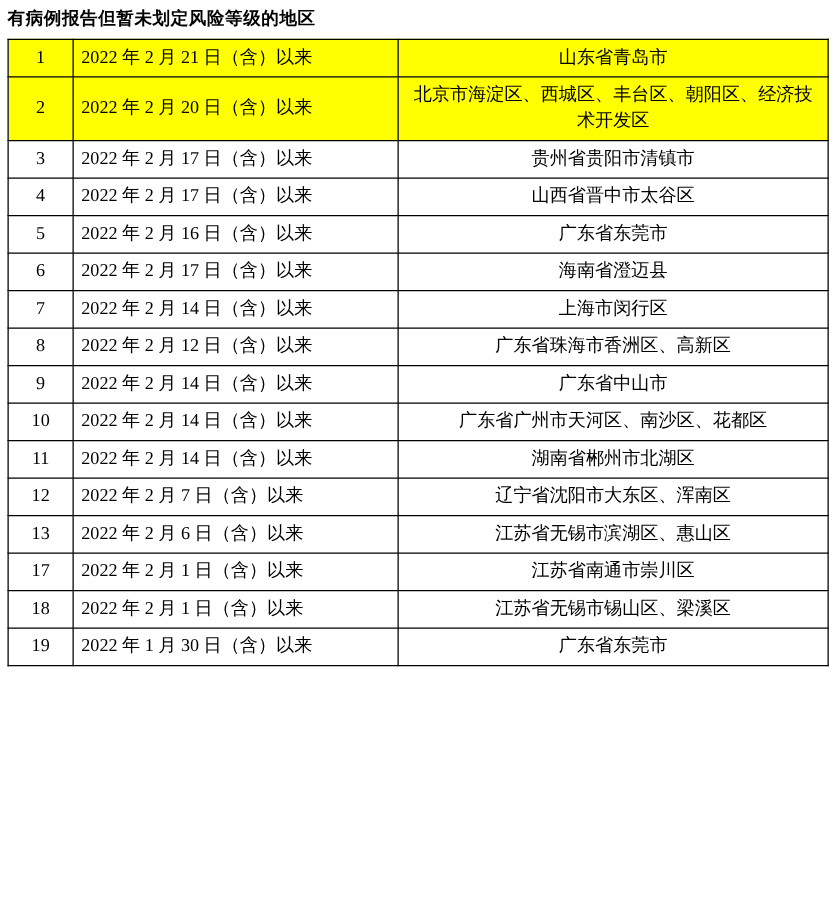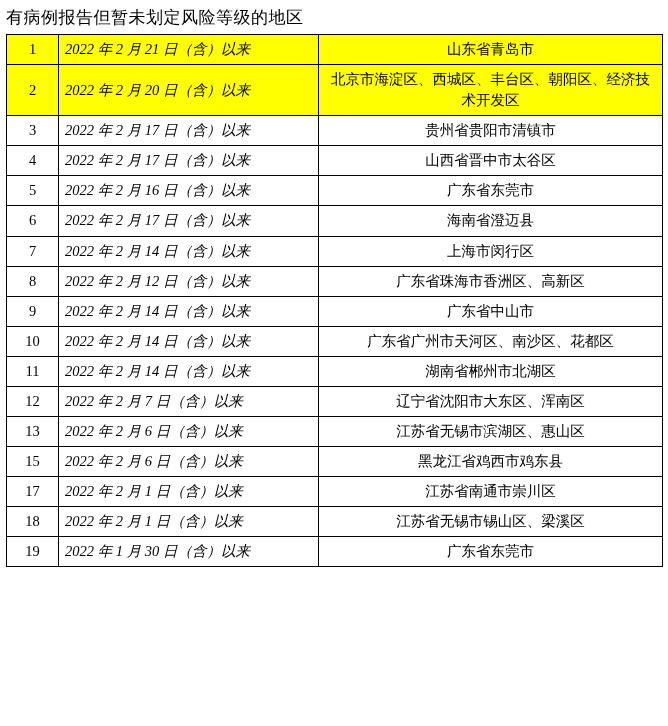--- a/index.html
+++ b/index.html
@@ -16,22 +16,22 @@
   }
   .page {
     position: relative;
     width: 668px;
     height: 726px;
     box-sizing: border-box;
     padding: 0;
   }
   .title-bar {
     padding: 8px 0 6px 6px;
-    font-size: 17px;
-    font-weight: normal;
+    font-size: 14px;
+    font-weight: bold;
     letter-spacing: 0.5px;
     line-height: 1.2;
   }
   table.risk-table {
     border-collapse: collapse;
     width: 656px;
     margin: 0 6px;
     table-layout: fixed;
   }
   table.risk-table col.c-idx { width: 52px; }
@@ -47,21 +47,20 @@
     box-sizing: border-box;
   }
   td.idx {
     text-align: center;
     padding: 4px 2px;
   }
   td.date {
     text-align: left;
     padding-left: 8px;
     white-space: nowrap;
-    font-style: italic;
   }
   td.area {
     text-align: center;
     padding-left: 8px;
   }
   tr.hl td {
     background: #ffff00;
   }
   tr.tall td {
     height: 42px;
@@ -139,25 +138,20 @@
           <td class="idx">12</td>
           <td class="date">2022 年 2 月 7 日（含）以来</td>
           <td class="area">辽宁省沈阳市大东区、浑南区</td>
         </tr>
         <tr>
           <td class="idx">13</td>
           <td class="date">2022 年 2 月 6 日（含）以来</td>
           <td class="area">江苏省无锡市滨湖区、惠山区</td>
         </tr>
         <tr>
-          <td class="idx">15</td>
-          <td class="date">2022 年 2 月 6 日（含）以来</td>
-          <td class="area">黑龙江省鸡西市鸡东县</td>
-        </tr>
-        <tr>
           <td class="idx">17</td>
           <td class="date">2022 年 2 月 1 日（含）以来</td>
           <td class="area">江苏省南通市崇川区</td>
         </tr>
         <tr>
           <td class="idx">18</td>
           <td class="date">2022 年 2 月 1 日（含）以来</td>
           <td class="area">江苏省无锡市锡山区、梁溪区</td>
         </tr>
         <tr>

